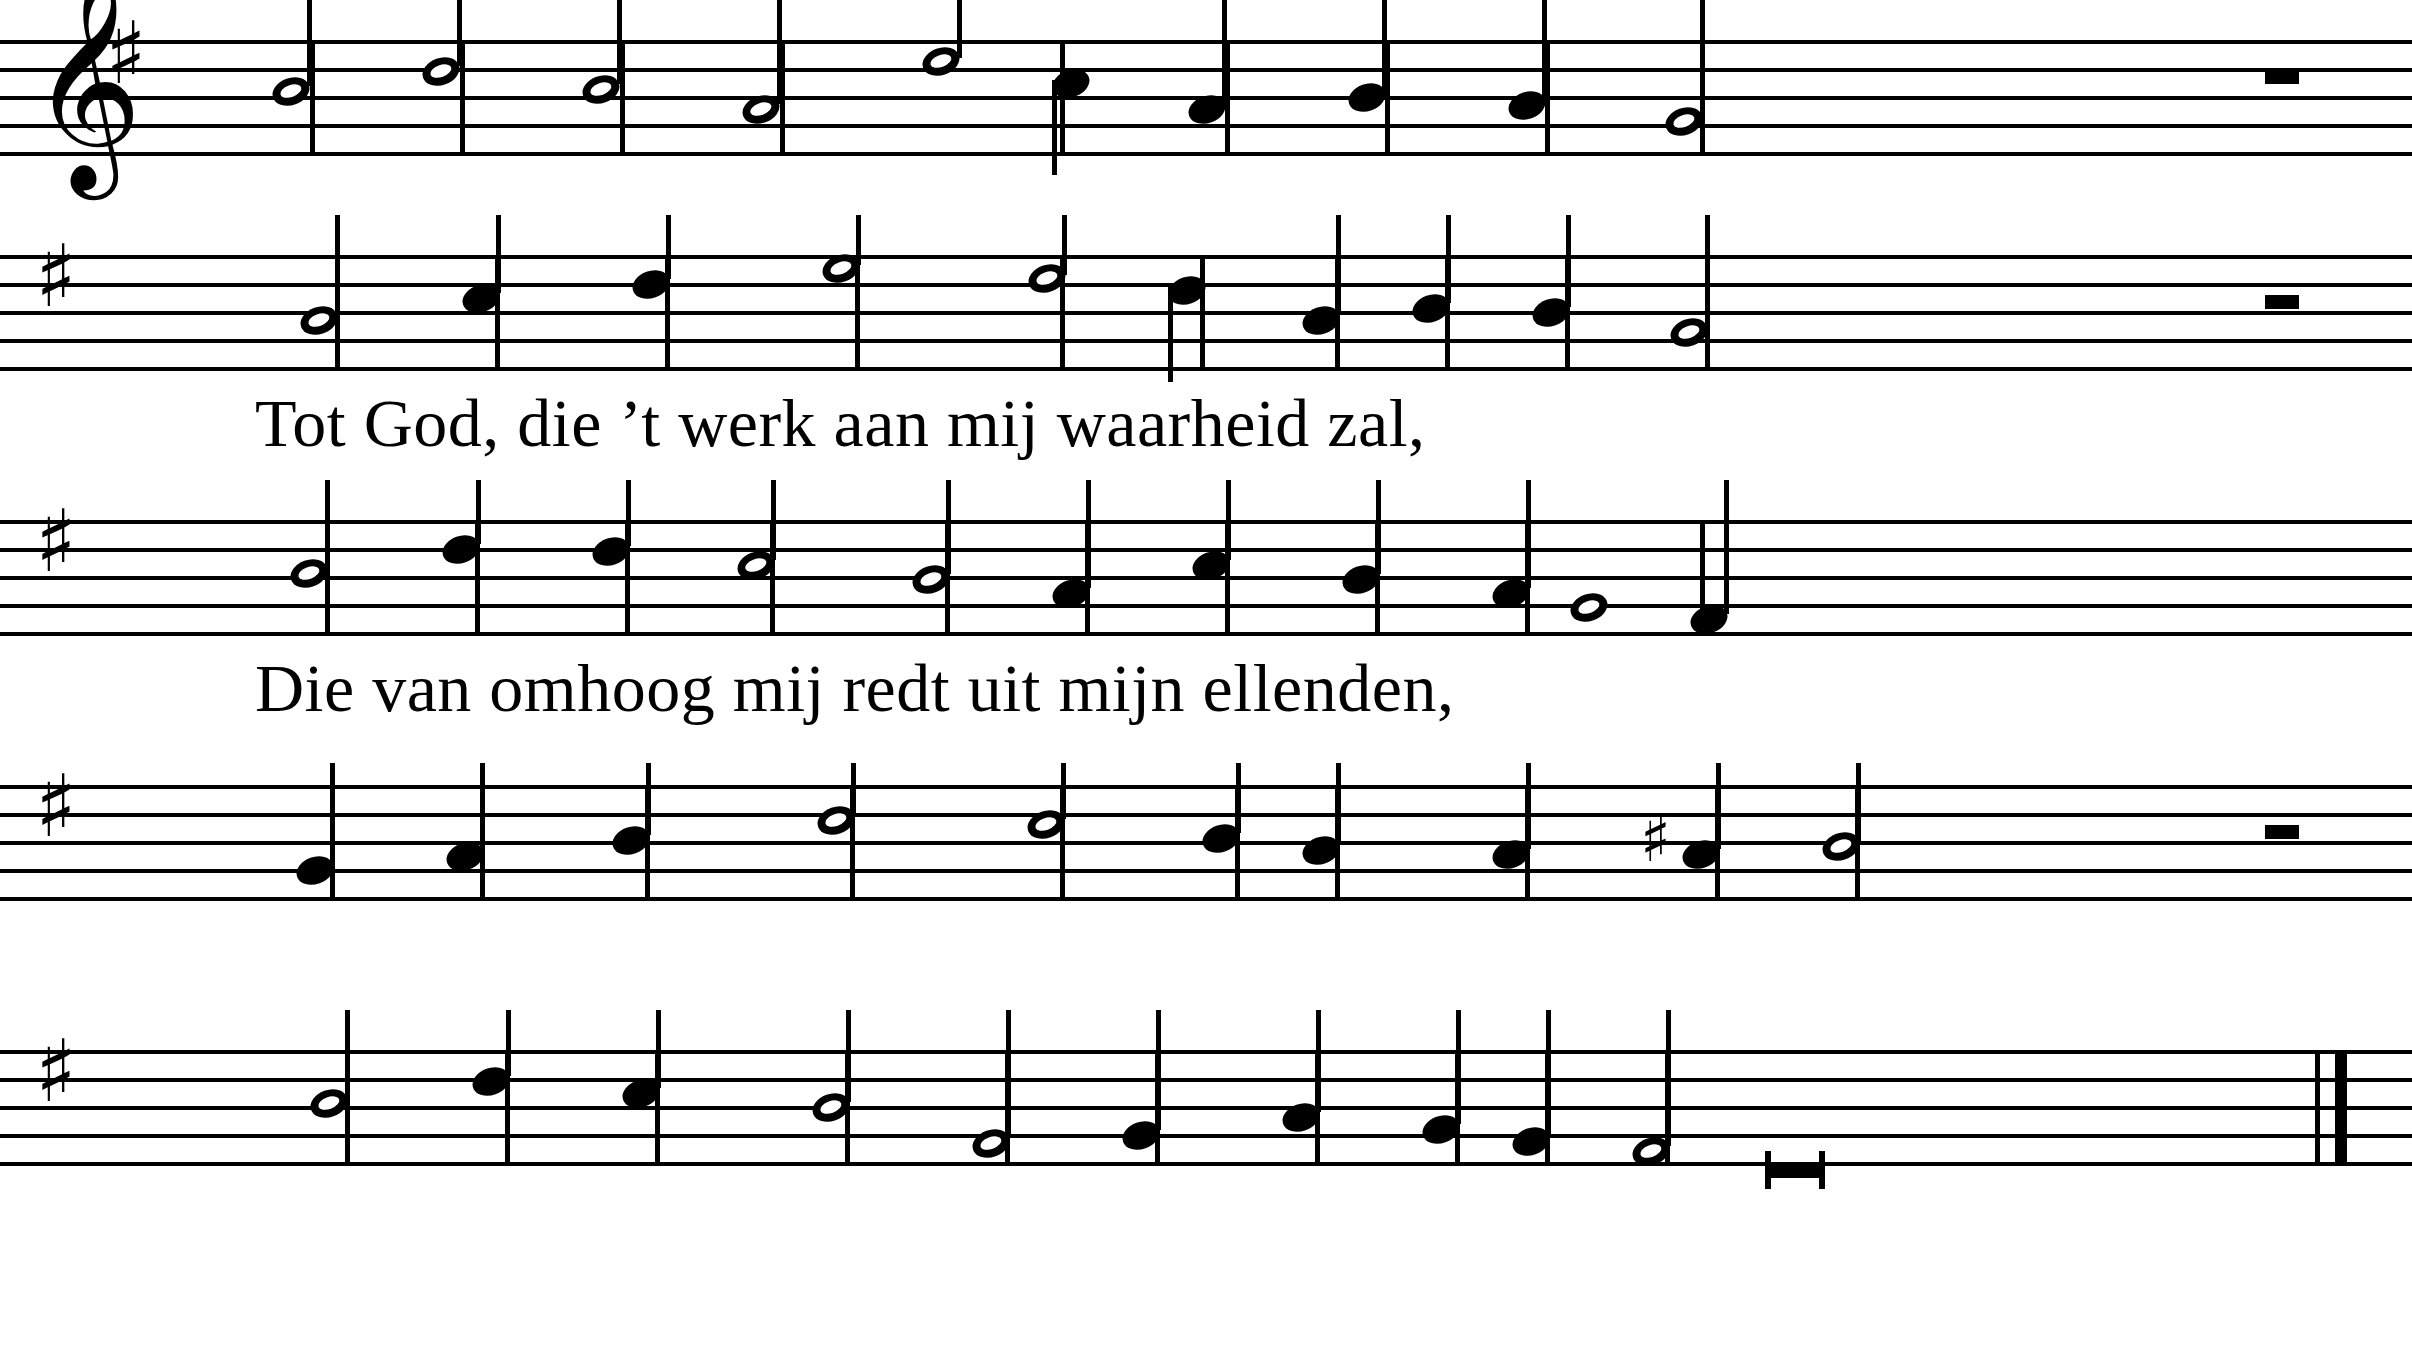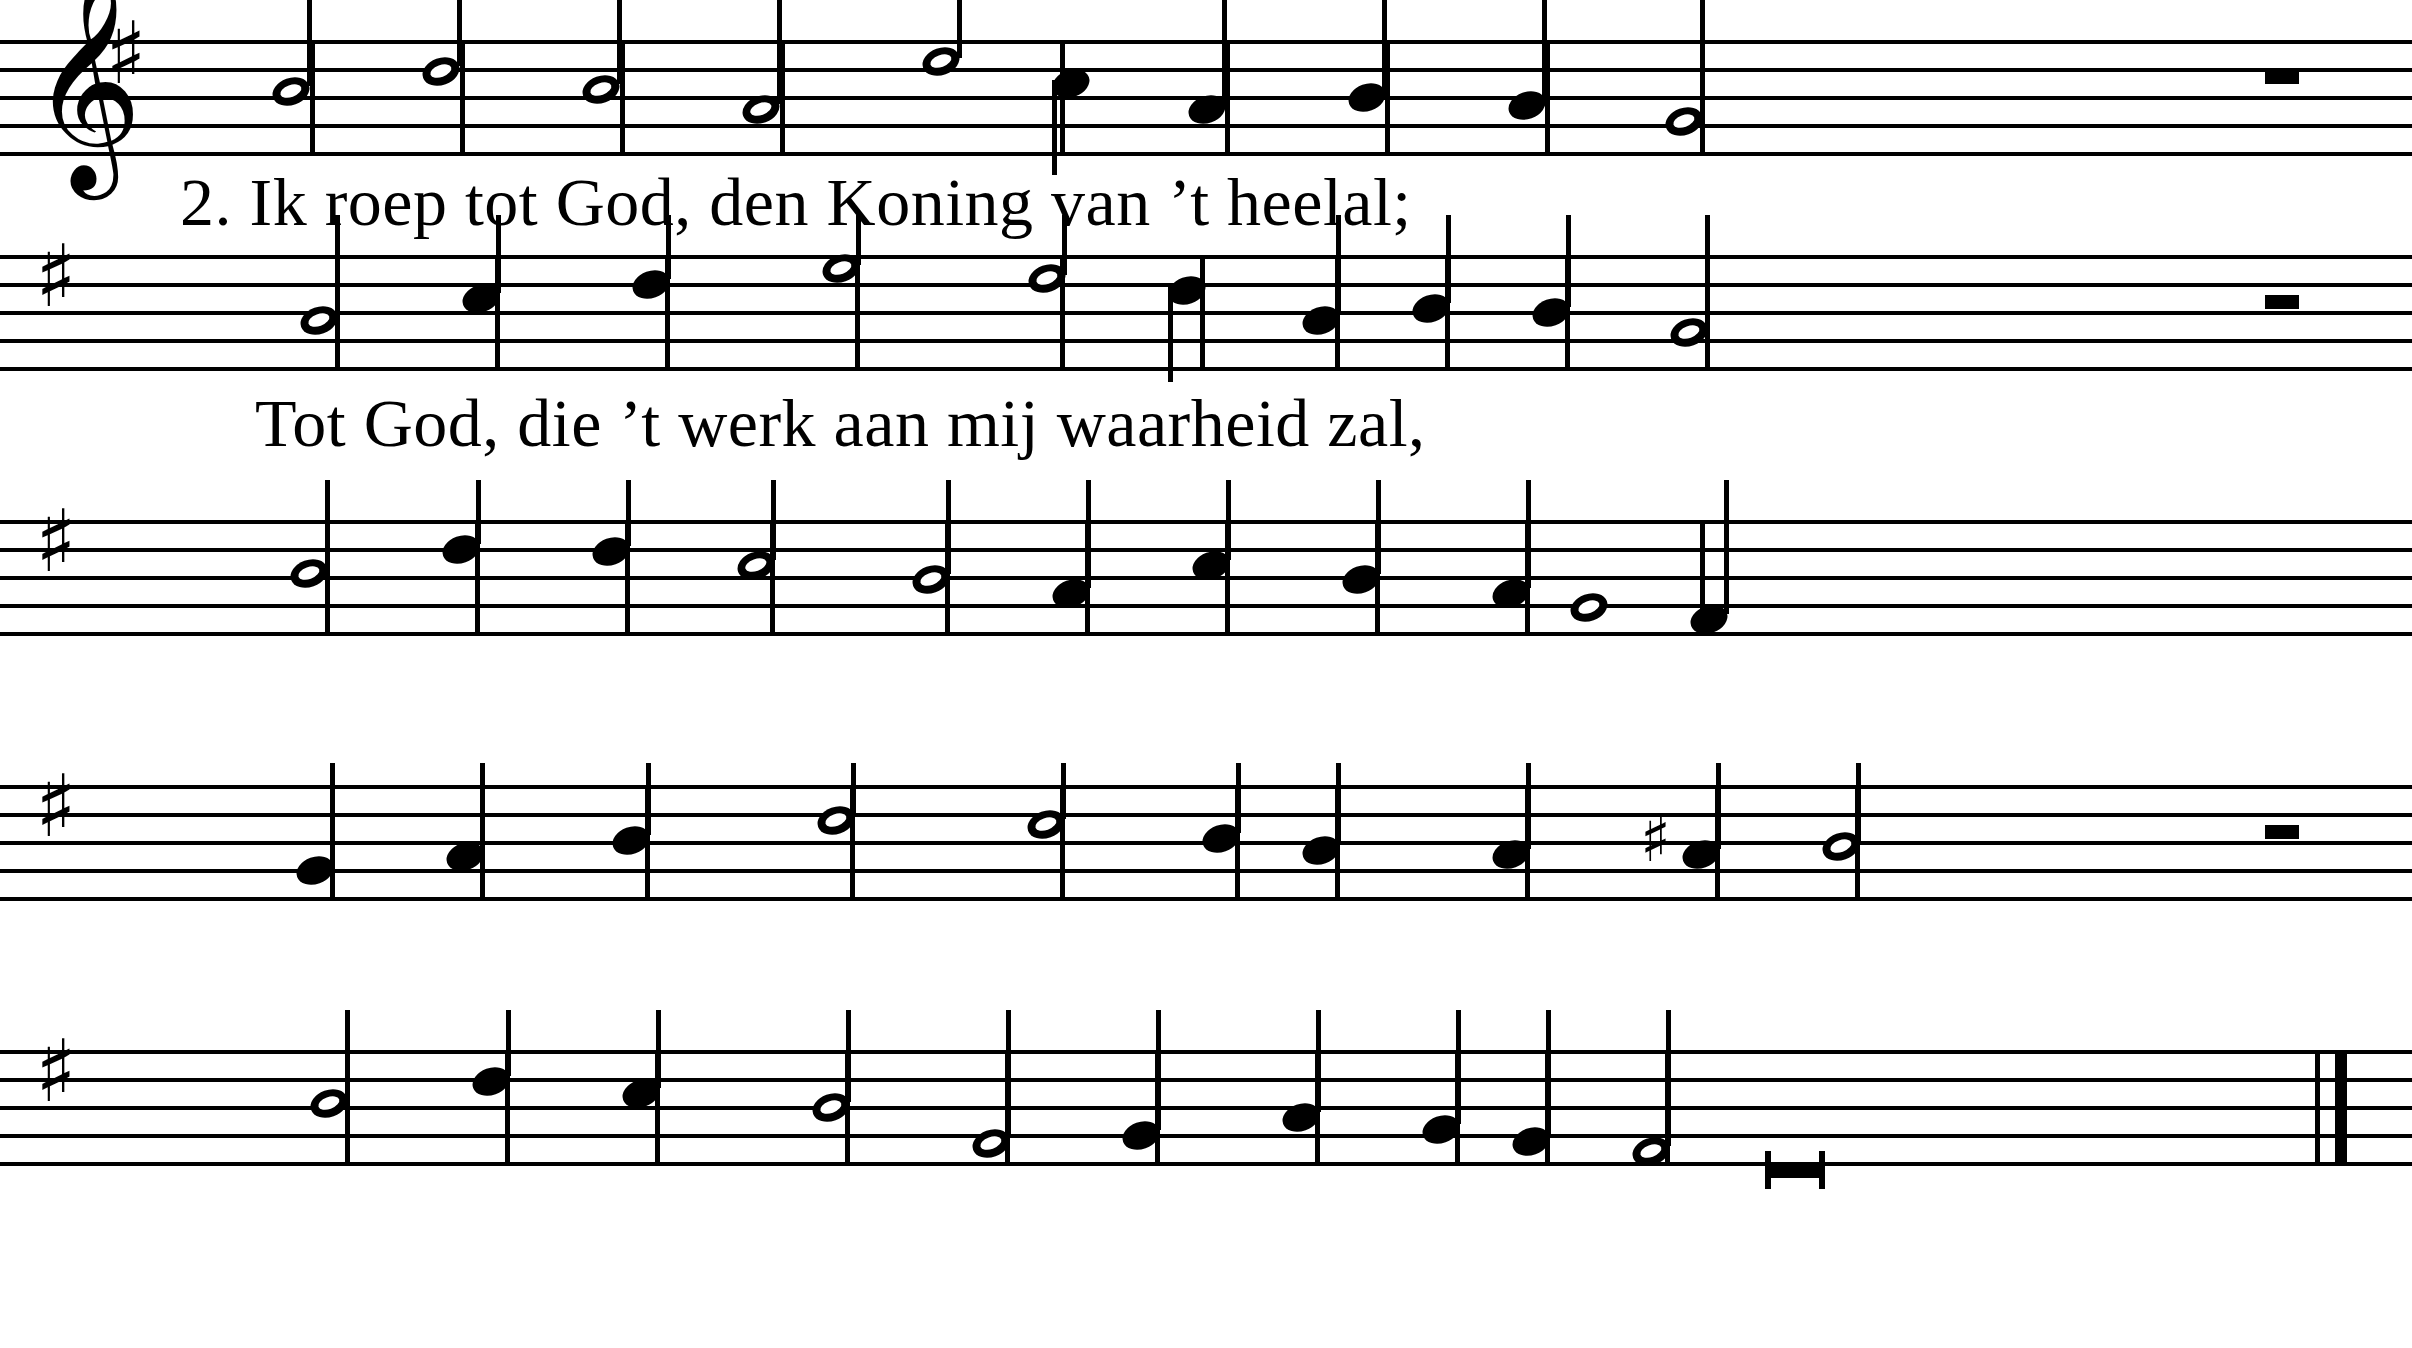--- a/index.html
+++ b/index.html
@@ -200,21 +200,20 @@
 
       <div class="note filled" style="left:1508px; top:92px;"></div>
       <div class="stem" style="left:1542px; top:-12px; height:112px;"></div>
 
       <div class="note half" style="left:1665px; top:108px;"></div>
       <div class="stem" style="left:1700px; top:-12px; height:128px;"></div>
 
       <div class="rest" style="left:2265px; top:70px;"></div>
     </div>
 
-    <div class="lyric" style="padding-left:180px; margin-top:8px;">2. Ik roep tot God, den Koning van ’t heelal;</div>
   </div>
 
   <div class="system" style="height:265px;">
     <div class="staff" style="height:160px;">
       <div class="staff-lines">
         <div class="sline" style="top:40px;"></div>
         <div class="sline" style="top:68px;"></div>
         <div class="sline" style="top:96px;"></div>
         <div class="sline" style="top:124px;"></div>
         <div class="sline" style="top:152px;"></div>
@@ -318,20 +317,21 @@
 
       <div class="note filled" style="left:1492px; top:100px;"></div>
       <div class="stem" style="left:1526px; top:0px; height:108px;"></div>
 
       <div class="note half" style="left:1570px; top:114px;"></div>
 
       <div class="note filled" style="left:1690px; top:126px;"></div>
       <div class="stem" style="left:1724px; top:0px; height:134px;"></div>
     </div>
 
+    <div class="lyric" style="padding-left:255px; margin-top:14px;">Die van omhoog mij redt uit mijn ellenden,</div>
   </div>
 
   <div class="system" style="height:265px;">
     <div class="staff" style="height:160px;">
       <div class="staff-lines">
         <div class="sline" style="top:40px;"></div>
         <div class="sline" style="top:68px;"></div>
         <div class="sline" style="top:96px;"></div>
         <div class="sline" style="top:124px;"></div>
         <div class="sline" style="top:152px;"></div>

